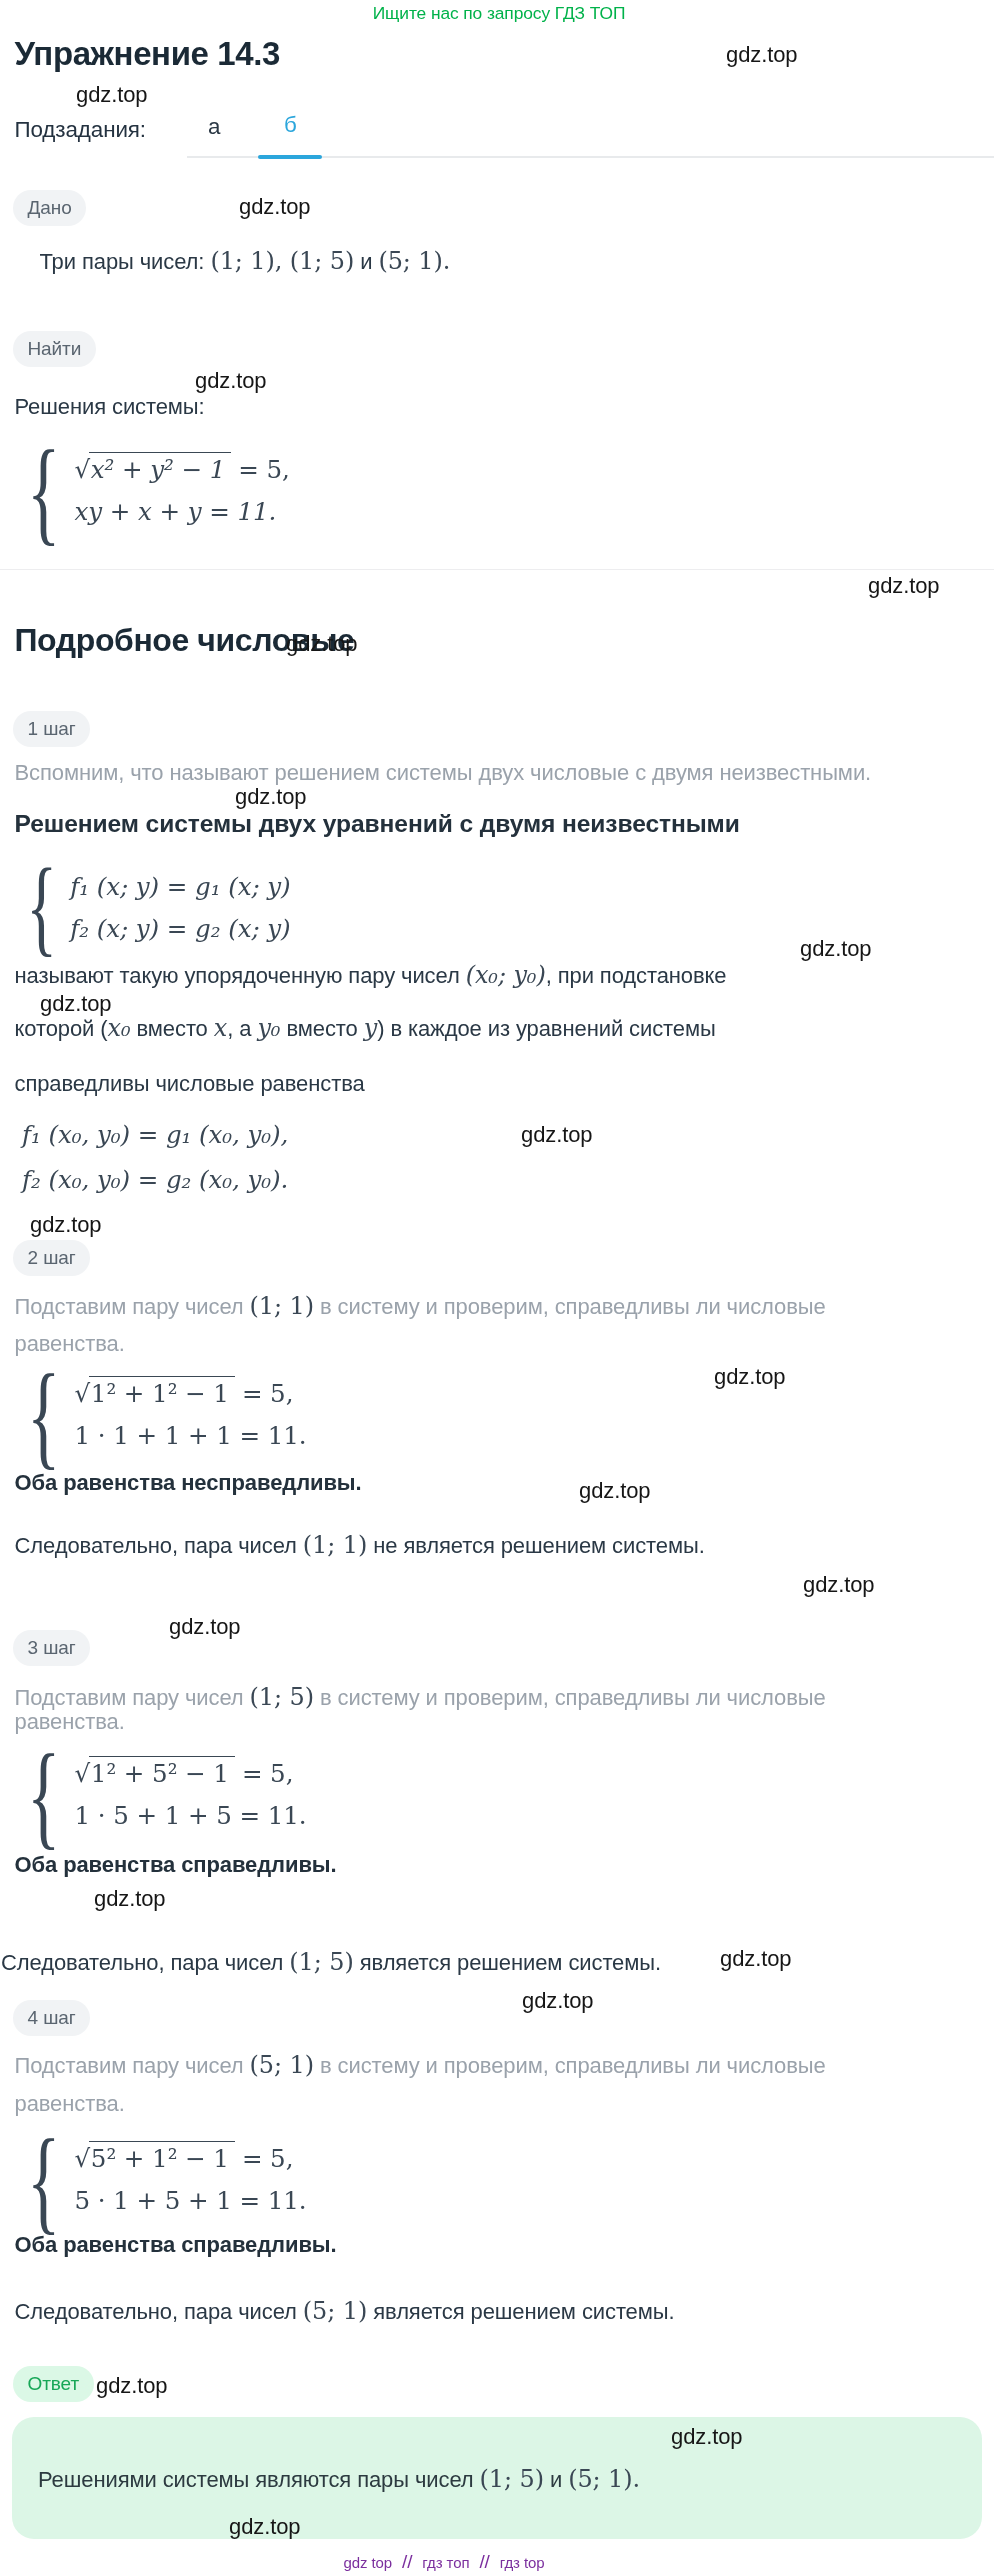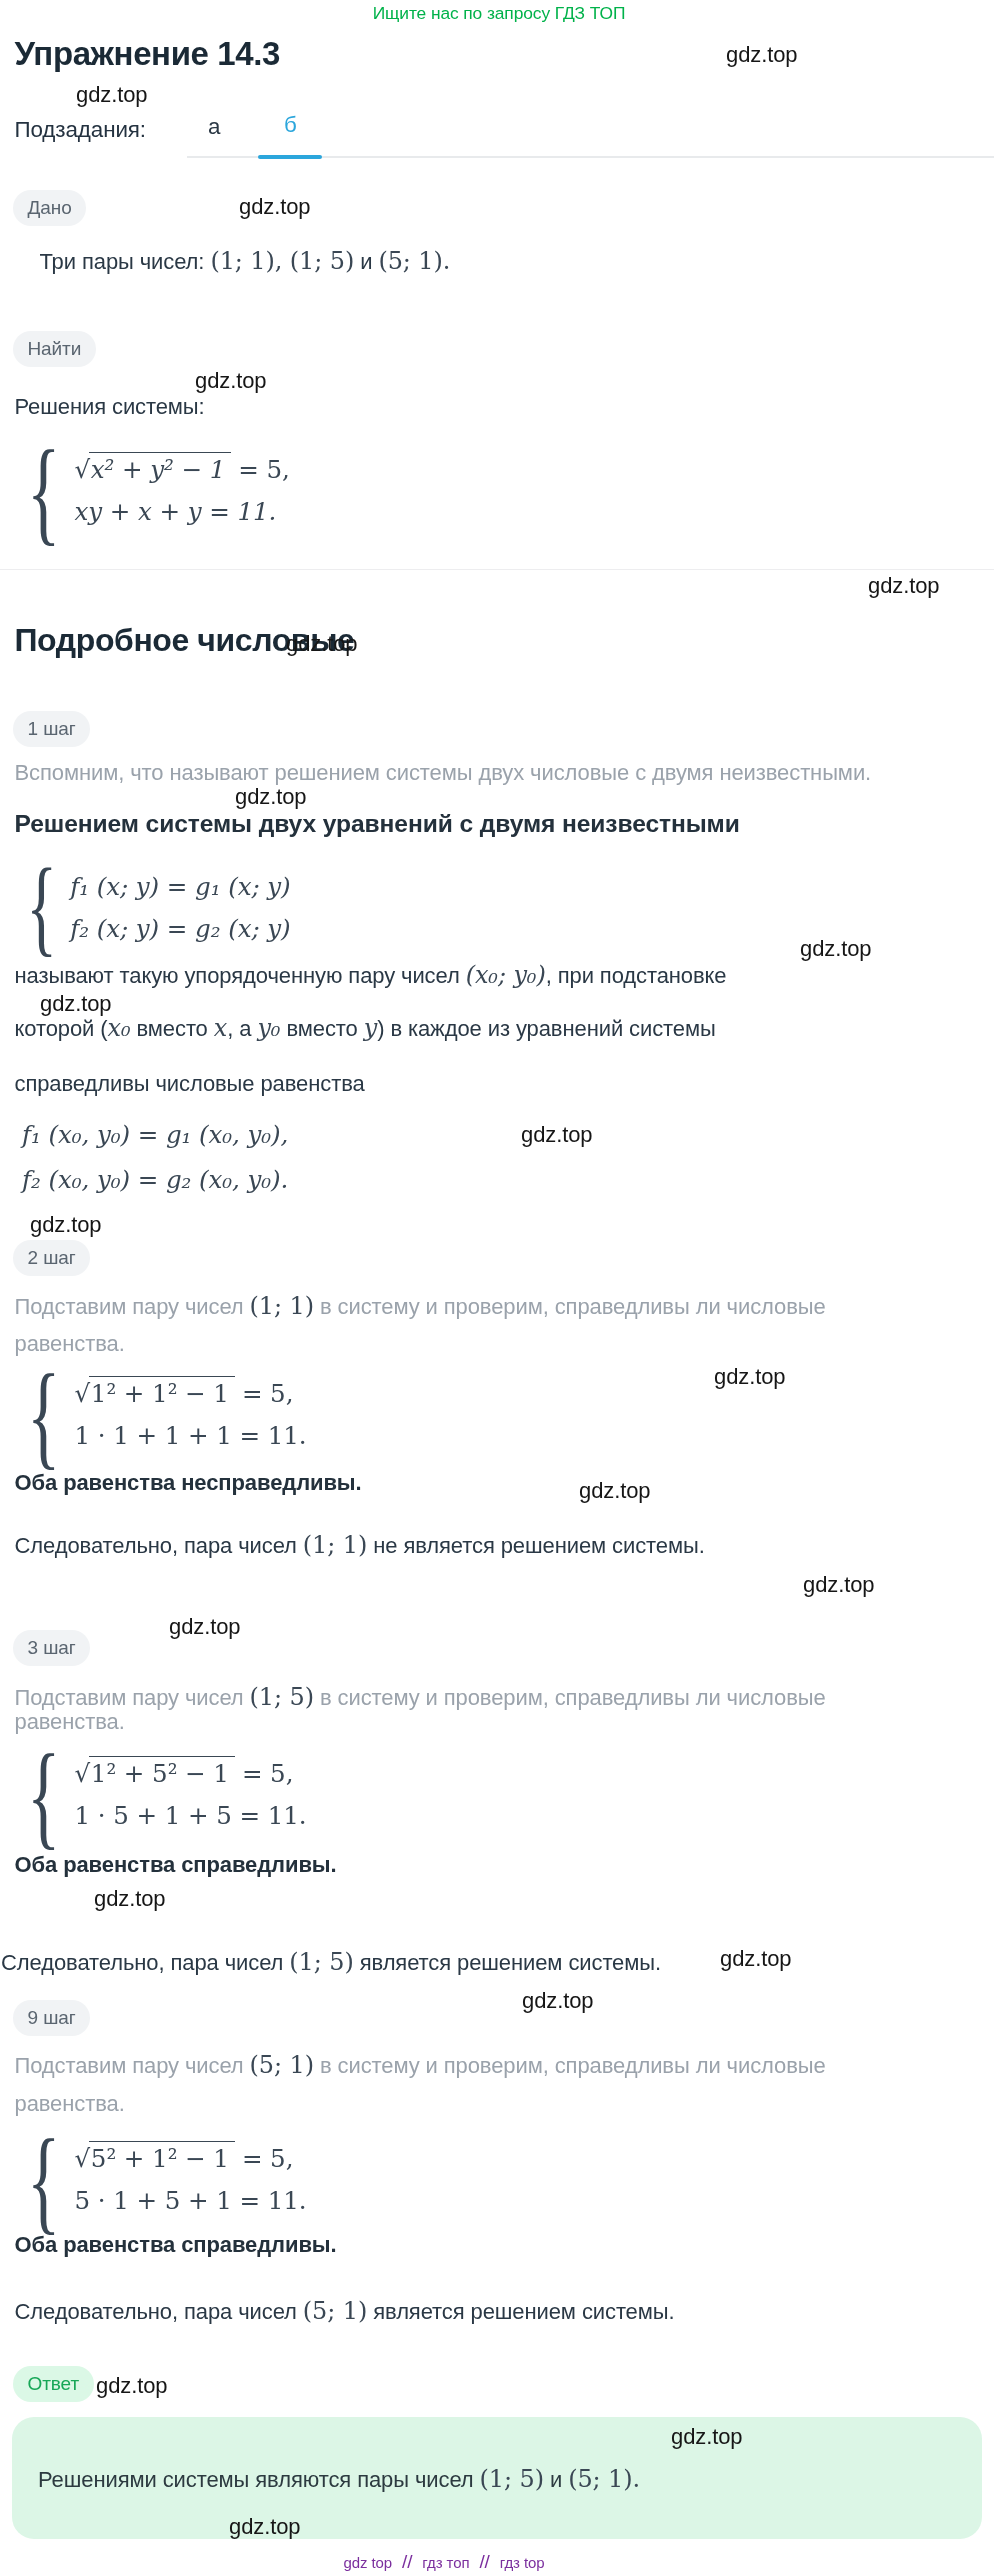--- a/index.html
+++ b/index.html
@@ -148,21 +148,21 @@
   </div>
 
   <div class="abs body-line bold" style="top:1852px;left:14.5px;">Оба равенства справедливы.</div>
   <span class="abs wm" style="top:1886px;left:94px;">gdz.top</span>
   <div class="abs body-line" style="top:1916px;left:1px;margin-top:32px;">
     <span>Следовательно, пара чисел </span><span class="m">(1; 5)</span><span> является решением системы.</span>
   </div>
   <span class="abs wm" style="top:1946px;left:720px;">gdz.top</span>
 
   <span class="abs wm" style="top:1988px;left:522px;">gdz.top</span>
-  <span class="abs pill" style="top:2000px;left:13px;">9 шаг</span>
+  <span class="abs pill" style="top:2000px;left:13px;">4 шаг</span>
   <div class="abs body-line gray" style="top:2051px;left:14.5px;">
     <span>Подставим пару чисел </span><span class="m gray">(5; 1)</span><span> в систему и проверим, справедливы ли числовые</span>
   </div>
   <div class="abs body-line gray" style="top:2091px;left:14.5px;">равенства.</div>
 
   <div class="abs sys" style="top:2122px;left:16px;">
     <span class="brace">{</span>
     <div class="sys-lines">
       <div class="mline"><span class="rad">√</span><span class="sqrt">5² + 1² − 1</span><span class="after">= 5,</span></div>
       <div class="mline">5 · 1 + 5 + 1 = 11.</div>

